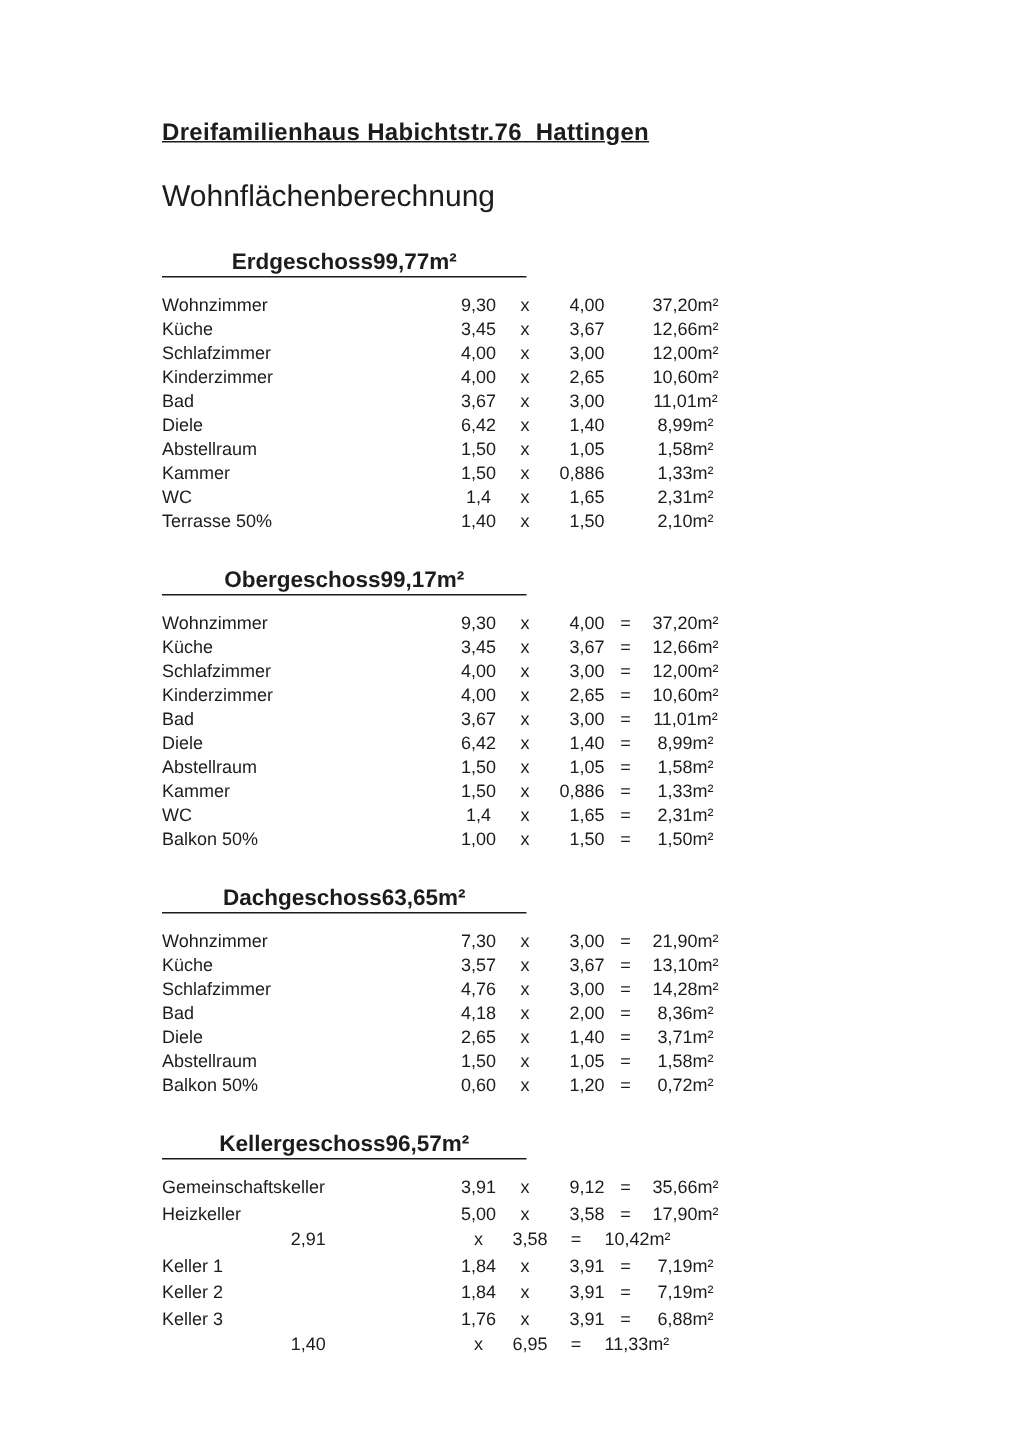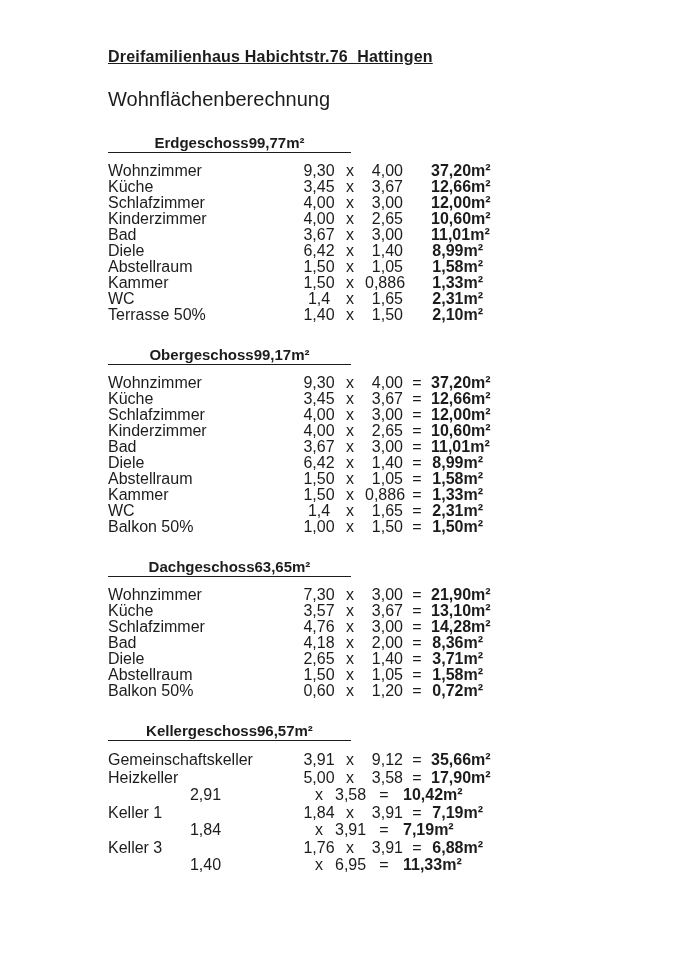--- a/index.html
+++ b/index.html
@@ -7,21 +7,21 @@
     width: 679px;
     height: 960px;
     background: #ffffff;
     font-family: "Liberation Sans", "DejaVu Sans", sans-serif;
     color: #1c1c1c;
     overflow: hidden;
   }
   .page {
     width: 679px;
     height: 836px;
-    padding: 48px 40px 0 108px;
+    padding: 80px 40px 0 108px;
     background: #ffffff;
   }
   .doc-title {
     font-size: 16px;
     font-weight: bold;
     text-decoration: underline;
     white-space: pre;
     letter-spacing: 0.2px;
   }
   .doc-subtitle {
@@ -37,29 +37,29 @@
     border-bottom: 1.6px solid #1c1c1c;
     padding-bottom: 1px;
     margin: 23px 0 10px 0;
     font-size: 15px;
     font-weight: bold;
   }
   .rows { }
   .row {
     display: grid;
     grid-template-columns: 195px 32px 30px 38px 28px 52px;
-    font-size: 16px;
+    font-size: 12px;
     line-height: 16px;
   }
   .cell-room  { text-align: left; }
   .cell-dim1  { text-align: center; }
   .cell-times { text-align: center; }
   .cell-dim2  { text-align: right; }
   .cell-eq    { text-align: center; }
-  .cell-area  { text-align: right; font-weight: bold; }
+  .cell-area  { text-align: center; }
   
   .section:last-child .row { line-height: 17.5px; }
 </style>
 </head>
 <body>
 
 <div class="page">
   <div class="doc-title">Dreifamilienhaus Habichtstr.76  Hattingen</div>
 
   <div class="doc-subtitle">Wohnflächenberechnung</div>
@@ -367,20 +367,21 @@
   <div class="row">
     <span class="cell-room">Keller 1</span>
     <span class="cell-dim1">1,84</span>
     <span class="cell-times">x</span>
     <span class="cell-dim2">3,91</span>
     <span class="cell-eq">=</span>
     <span class="cell-area">7,19m²</span>
   </div>
 
   <div class="row">
+    <span class="cell-room">Keller 2</span>
     <span class="cell-dim1">1,84</span>
     <span class="cell-times">x</span>
     <span class="cell-dim2">3,91</span>
     <span class="cell-eq">=</span>
     <span class="cell-area">7,19m²</span>
   </div>
 
   <div class="row">
     <span class="cell-room">Keller 3</span>
     <span class="cell-dim1">1,76</span>

